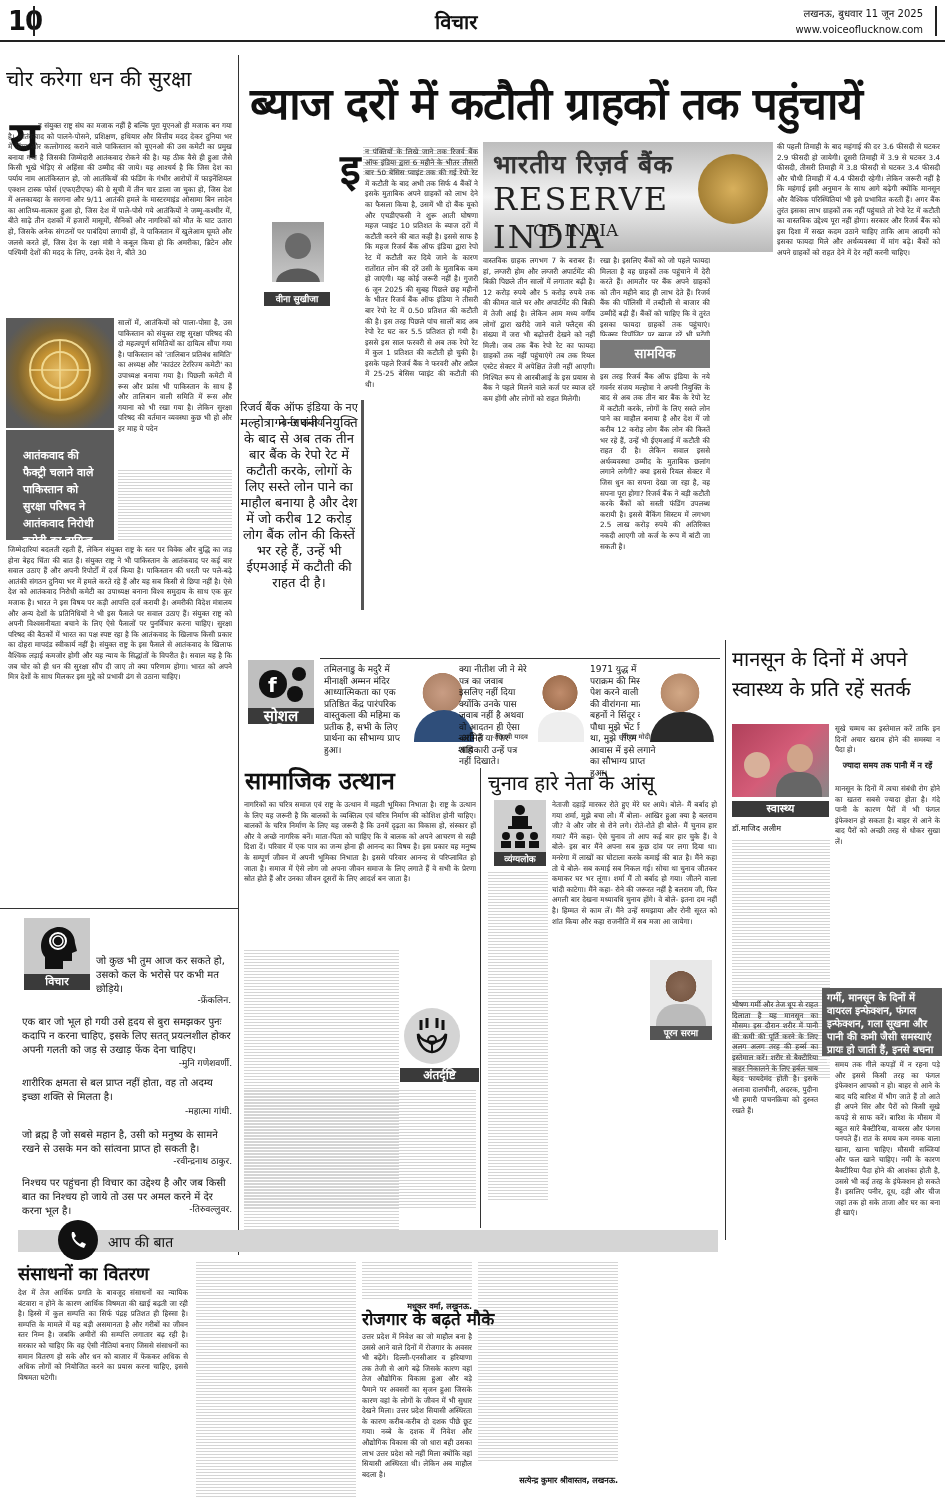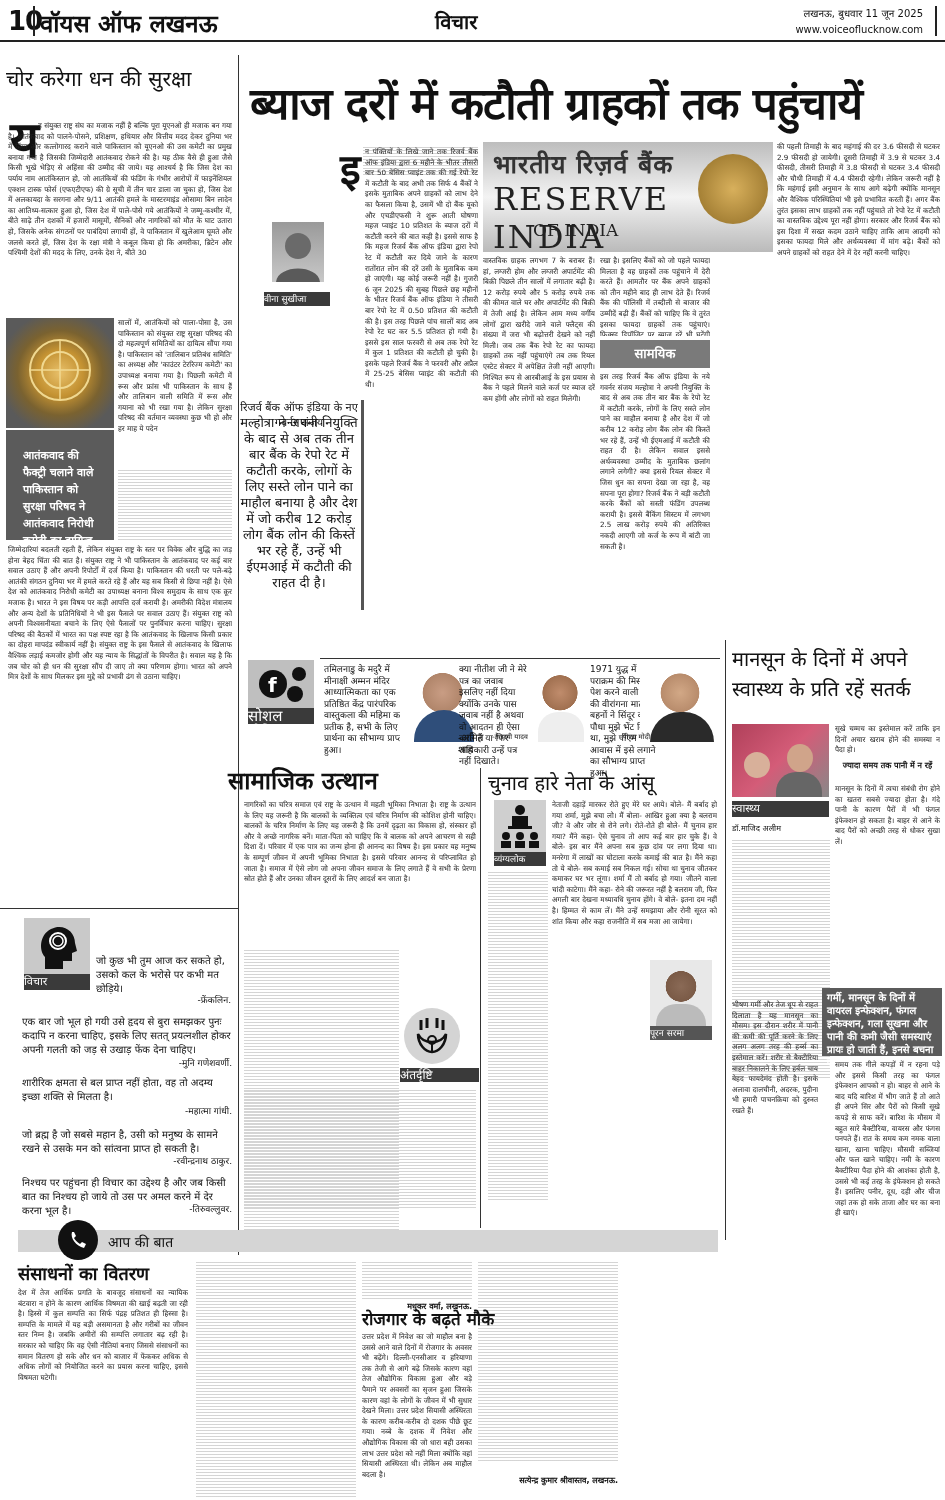--- a/index.html
+++ b/index.html
@@ -12,39 +12,38 @@
 .section{left:435px;top:8px;font-size:20px;font-weight:bold}
 .dateline{right:22px;top:6px;font-size:10px;text-align:right;line-height:16px}
 .dl-bar{right:8px;top:6px;width:2px;height:30px;background:#222}
 .txt{font-size:7.2px;line-height:10.6px;text-align:justify;color:#222;overflow:hidden}
 .filler{background:repeating-linear-gradient(to bottom,#555 0,#555 1px,transparent 1px,transparent 3px);opacity:.25}
 .hl-main{left:250px;top:76px;font-size:44px;font-weight:bold;letter-spacing:-1px;line-height:56px;white-space:nowrap}
 .hl-side{left:6px;top:62px;font-size:21px;line-height:34px;white-space:nowrap}
 .vrule{background:#333;width:1px}
 .hrule{background:#333;height:1px}
 .dropcap{font-size:50px;font-weight:bold;line-height:50px}
-.caption-bar{background:#3a3a3a;color:#fff;font-size:11px;text-align:left;font-weight:normal}
+.caption-bar{background:#3a3a3a;color:#fff;font-size:11px;text-align:center;font-weight:bold}
 .photo{background:linear-gradient(135deg,#8a8a8a,#d0d0d0);overflow:hidden}
 .quote-box{background:#5b5b5b;color:#fff;font-size:14px;line-height:22px;padding:4px 8px;font-weight:bold}
 .pull{font-size:13px;line-height:20px;text-align:center;color:#111}
 .sm-head{font-size:22px;line-height:30px;white-space:nowrap}
 .b-head{font-size:24px;font-weight:bold;line-height:30px;white-space:nowrap}
 .social-text{font-size:9px;line-height:11.5px;color:#111}
 .icon-box{background:#c9c9c9;display:flex;align-items:center;justify-content:center}
 .gray-bar{background:#d5d5d5}
 .quote{font-size:10px;line-height:14px}
 .attr{font-size:9px;text-align:right}
 </style>
 </head>
 <body>
 
 <div class="abs masthead">
   <div class="abs pg-num">10</div>
   <div class="abs pg-bar"></div>
-  <div class="abs paper-name">वॉयस ऑफ लखनऊ</div>
   <div class="abs section">विचार</div>
   <div class="abs dateline">
     <div>लखनऊ, बुधवार 11 जून 2025</div>
     <div>www.voiceoflucknow.com</div>
   </div>
   <div class="abs dl-bar"></div>
 </div>
 
 <div class="abs hl-side">चोर करेगा धन की सुरक्षा</div>
 <div class="abs vrule" style="left:238px;top:55px;height:1200px"></div>
@@ -150,21 +149,21 @@
 <div class="abs caption-bar" style="left:732px;top:801px;width:97px;height:16px;line-height:16px">स्वास्थ्य</div>
 <div class="abs" style="left:732px;top:822px;font-size:8px">डॉ.माजिद अलीम</div>
 <div class="abs txt" style="left:835px;top:724px;width:105px;height:34px">सूखे चम्मच का इस्तेमाल करें ताकि इन दिनों अचार खराब होने की समस्या न पैदा हो।</div>
 <div class="abs" style="left:835px;top:760px;width:105px;font-size:8px;font-weight:bold;text-align:center;line-height:11px">ज्यादा समय तक पानी में न रहें</div>
 <div class="abs txt" style="left:835px;top:784px;width:105px;height:200px">मानसून के दिनों में त्वचा संबंधी रोग होने का खतरा सबसे ज्यादा होता है। गंदे पानी के कारण पैरों में भी फंगल इंफेक्शन हो सकता है। बाहर से आने के बाद पैरों को अच्छी तरह से धोकर सुखा लें।</div>
 <div class="abs txt filler" style="left:732px;top:840px;width:98px;height:240px"></div>
 <div class="abs quote-box" style="left:822px;top:988px;width:120px;height:68px;font-size:10px;line-height:13px;padding:3px 5px">गर्मी, मानसून के दिनों में वायरल इन्फेक्शन, फंगल इन्फेक्शन, गला सूखना और पानी की कमी जैसी समस्याएं प्रायः हो जाती हैं, इनसे बचना जरूरी है।</div>
 <div class="abs txt" style="left:732px;top:1000px;width:86px;height:200px">भीषण गर्मी और तेज धूप से राहत दिलाता है यह मानसून का मौसम। इस दौरान शरीर में पानी की कमी की पूर्ति करने के लिए अलग अलग तरह की हर्ब्स का इस्तेमाल करें। शरीर से बैक्टीरिया बाहर निकालने के लिए हर्बल चाय बेहद फायदेमंद होती है। इसके अलावा दालचीनी, अदरक, पुदीना भी हमारी पाचनक्रिया को दुरुस्त रखते हैं।</div>
 <div class="abs txt" style="left:835px;top:1060px;width:105px;height:200px">समय तक गीले कपड़ों में न रहना पड़े और इससे किसी तरह का फंगल इंफेक्शन आपको न हो। बाहर से आने के बाद यदि बारिश में भीग जाते हैं तो आते ही अपने सिर और पैरों को किसी सूखे कपड़े से साफ करें। बारिश के मौसम में बहुत सारे बैक्टीरिया, वायरस और फंगस पनपते हैं। रात के समय कम नमक वाला खाना, खाना चाहिए। मौसमी सब्जियां और फल खाने चाहिए। नमी के कारण बैक्टीरिया पैदा होने की आशंका होती है, उससे भी कई तरह के इंफेक्शन हो सकते हैं। इसलिए पनीर, दूध, दही और चीज जहां तक हो सके ताजा और घर का बना ही खाएं।</div>
 
-<div class="abs b-head" style="left:228px;top:766px">सामाजिक उत्थान</div>
+<div class="abs b-head" style="left:245px;top:766px">सामाजिक उत्थान</div>
 <div class="abs txt" style="left:244px;top:800px;width:232px;height:150px">नागरिकों का चरित्र समाज एवं राष्ट्र के उत्थान में महती भूमिका निभाता है। राष्ट्र के उत्थान के लिए यह जरूरी है कि बालकों के व्यक्तित्व एवं चरित्र निर्माण की कोशिश होनी चाहिए। बालकों के चरित्र निर्माण के लिए यह जरूरी है कि उनमें दृढ़ता का विकास हो, संस्कार हों और वे अच्छे नागरिक बनें। माता-पिता को चाहिए कि वे बालक को अपने आचरण से सही दिशा दें। परिवार में एक पात्र का जन्म होना ही आनन्द का विषय है। इस प्रकार यह मनुष्य के सम्पूर्ण जीवन में अपनी भूमिका निभाता है। इससे परिवार आनन्द से परिप्लावित हो जाता है। समाज में ऐसे लोग जो अपना जीवन समाज के लिए लगाते हैं वे सभी के प्रेरणा स्रोत होते हैं और उनका जीवन दूसरों के लिए आदर्श बन जाता है।</div>
 <div class="abs icon-box" style="left:404px;top:1008px;width:56px;height:56px;border-radius:50%;background:#d4d4d4">
   <svg width="34" height="40" viewBox="0 0 34 40">
       <path d="M6 14 L6 4 M12 12 L12 2 M22 12 L22 2 M28 14 L28 4" stroke="#111" stroke-width="3" fill="none"></path>
       <path d="M3 18 C3 28 10 36 17 36 C24 36 31 28 31 18 C28 24 24 26 17 26 C10 26 6 24 3 18Z" fill="none" stroke="#111" stroke-width="2.5"></path>
       <circle cx="17" cy="24" r="4" fill="none" stroke="#111" stroke-width="2"></circle>
       <line x1="17" y1="28" x2="17" y2="36" stroke="#111" stroke-width="2"></line>
     </svg>
 </div>
 <div class="abs caption-bar" style="left:400px;top:1068px;width:79px;height:14px;line-height:14px;font-size:12px">अंतर्दृष्टि</div>

